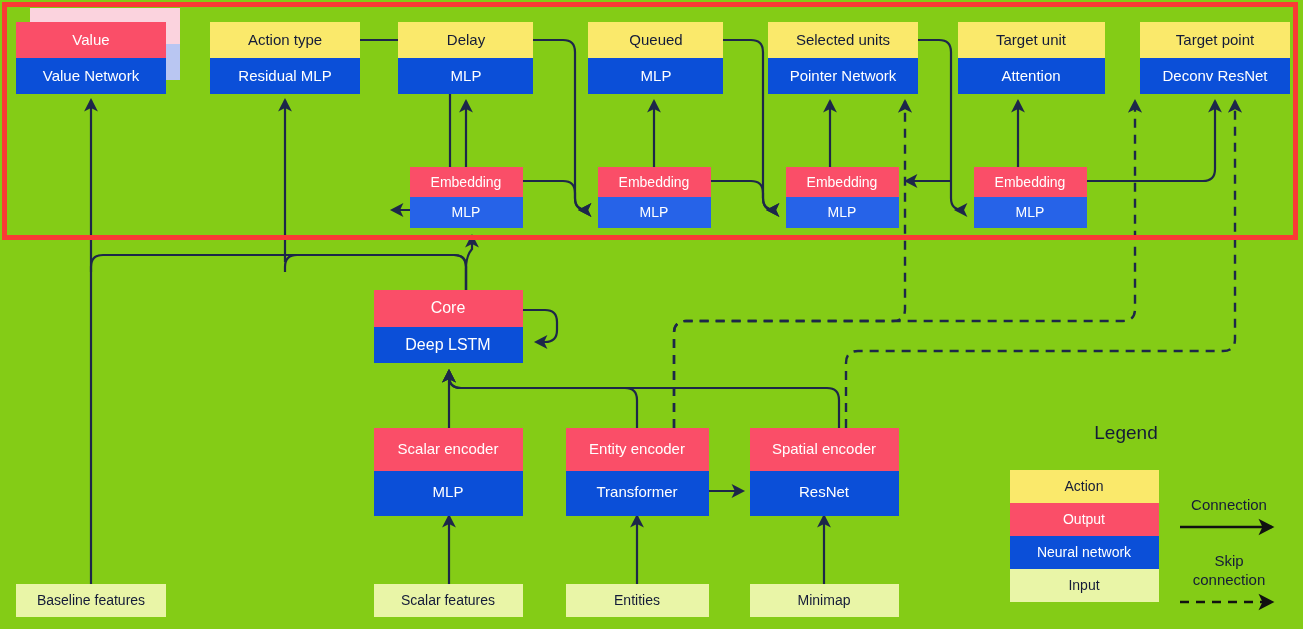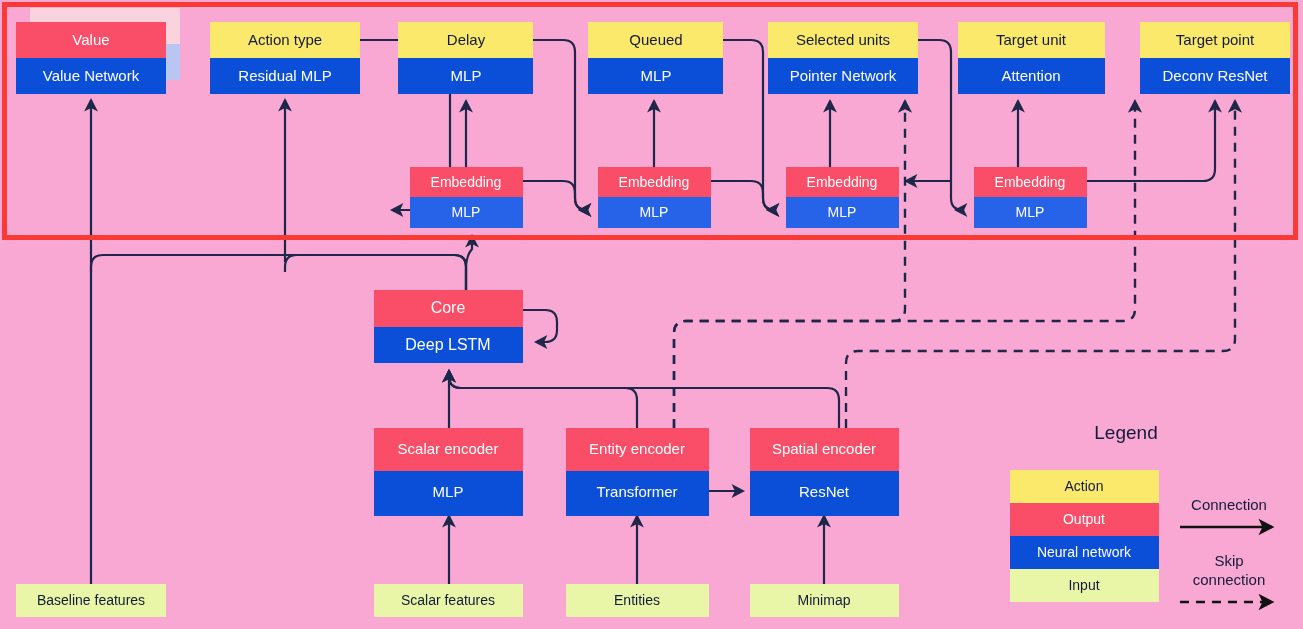--- a/index.html
+++ b/index.html
@@ -1,17 +1,17 @@
 <!DOCTYPE html>
 <html><head>
 <meta charset="utf-8">
 <style>
   html,body{margin:0;padding:0;background:#ffffff;}
   body{width:1303px;height:629px;font-family:"Liberation Sans",sans-serif;overflow:hidden;}
-  #stage{position:relative;width:1303px;height:629px;background:#f9a8d4;}
+  #stage{position:relative;width:1303px;height:629px;background:#84cc16;}
   svg.diagram{position:absolute;left:0;top:0;width:1303px;height:629px;}
   .boxlabel{font-family:"Liberation Sans",sans-serif;text-anchor:middle;dominant-baseline:middle;}
   .t-dark{fill:#141b38;}
   .t-light{fill:#ffffff;}
   .fs16{font-size:16px;}
   .fs15{font-size:15px;}
   .fs14{font-size:14px;}
   .fs19{font-size:19px;}
   .conn{stroke:#1d2749;stroke-width:2.2;fill:none;}
   .conn-dash{stroke:#1d2749;stroke-width:2.4;fill:none;stroke-dasharray:9 7;}

